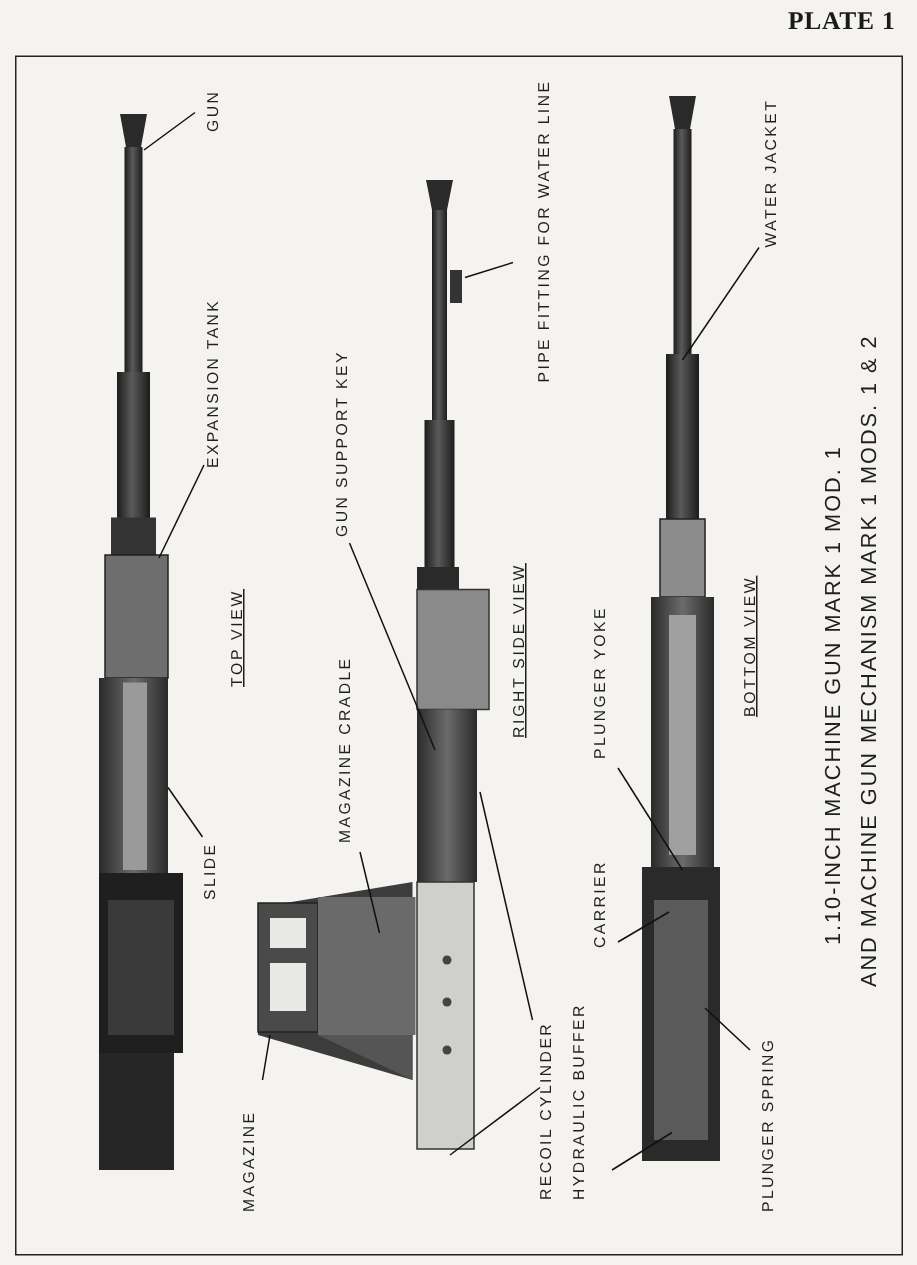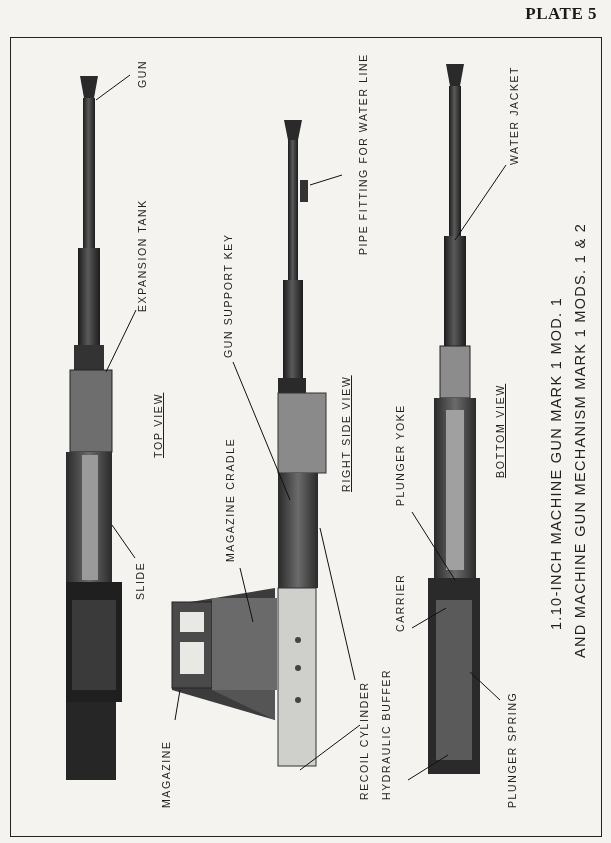--- a/index.html
+++ b/index.html
@@ -11,21 +11,21 @@
            border:1.5px solid #222; box-sizing:border-box; }
   svg.art { position:absolute; left:0; top:0; }
   .lbl { position:absolute; white-space:nowrap; font-size:10.5px; letter-spacing:1.6px;
          transform-origin:0 0; transform:rotate(-90deg); color:#1f1f1f; }
   .view { text-decoration:underline; font-size:10.5px; letter-spacing:1.8px; }
   .title { font-size:14.5px; letter-spacing:1.3px; }
 </style>
 </head>
 <body>
 
-<div class="plate-no">PLATE 5</div>
+<div class="plate-no">PLATE 1</div>
 <div class="frame"></div>
 
 <svg class="art" width="611" height="843" viewBox="0 0 611 843">
   <defs>
     <linearGradient id="barrel" x1="0" x2="1">
       <stop offset="0" stop-color="#1c1c1c"></stop>
         <stop offset="0.45" stop-color="#5a5a5a"></stop>
         <stop offset="1" stop-color="#1c1c1c"></stop>
     </linearGradient>
     <linearGradient id="body" x1="0" x2="1">

